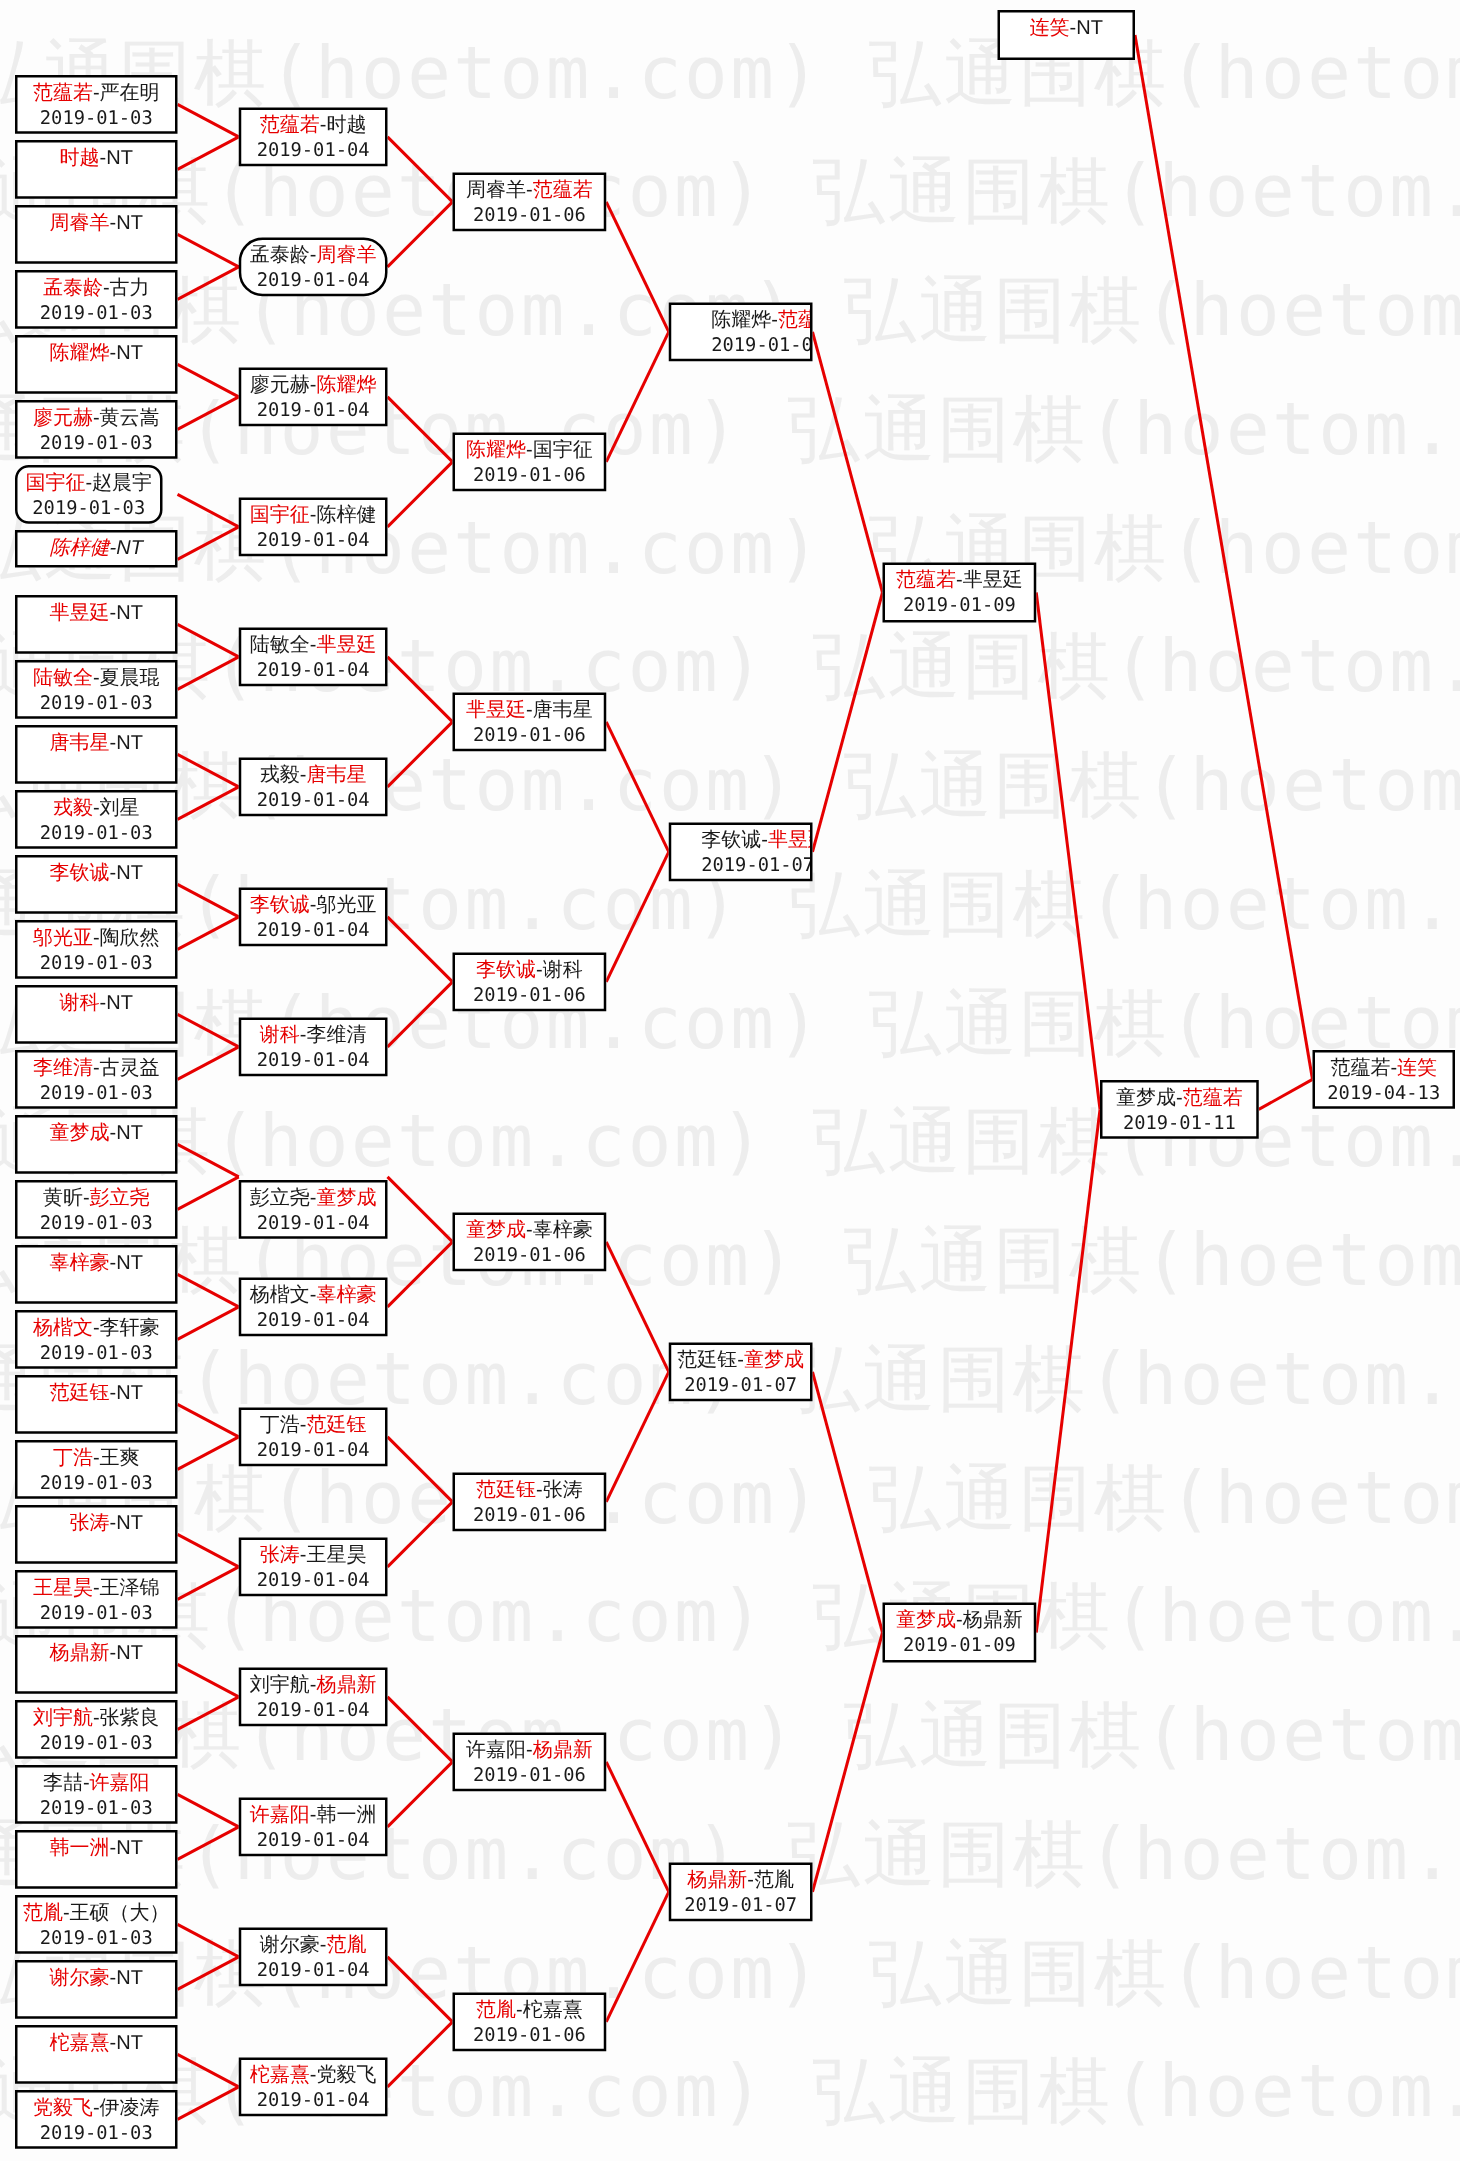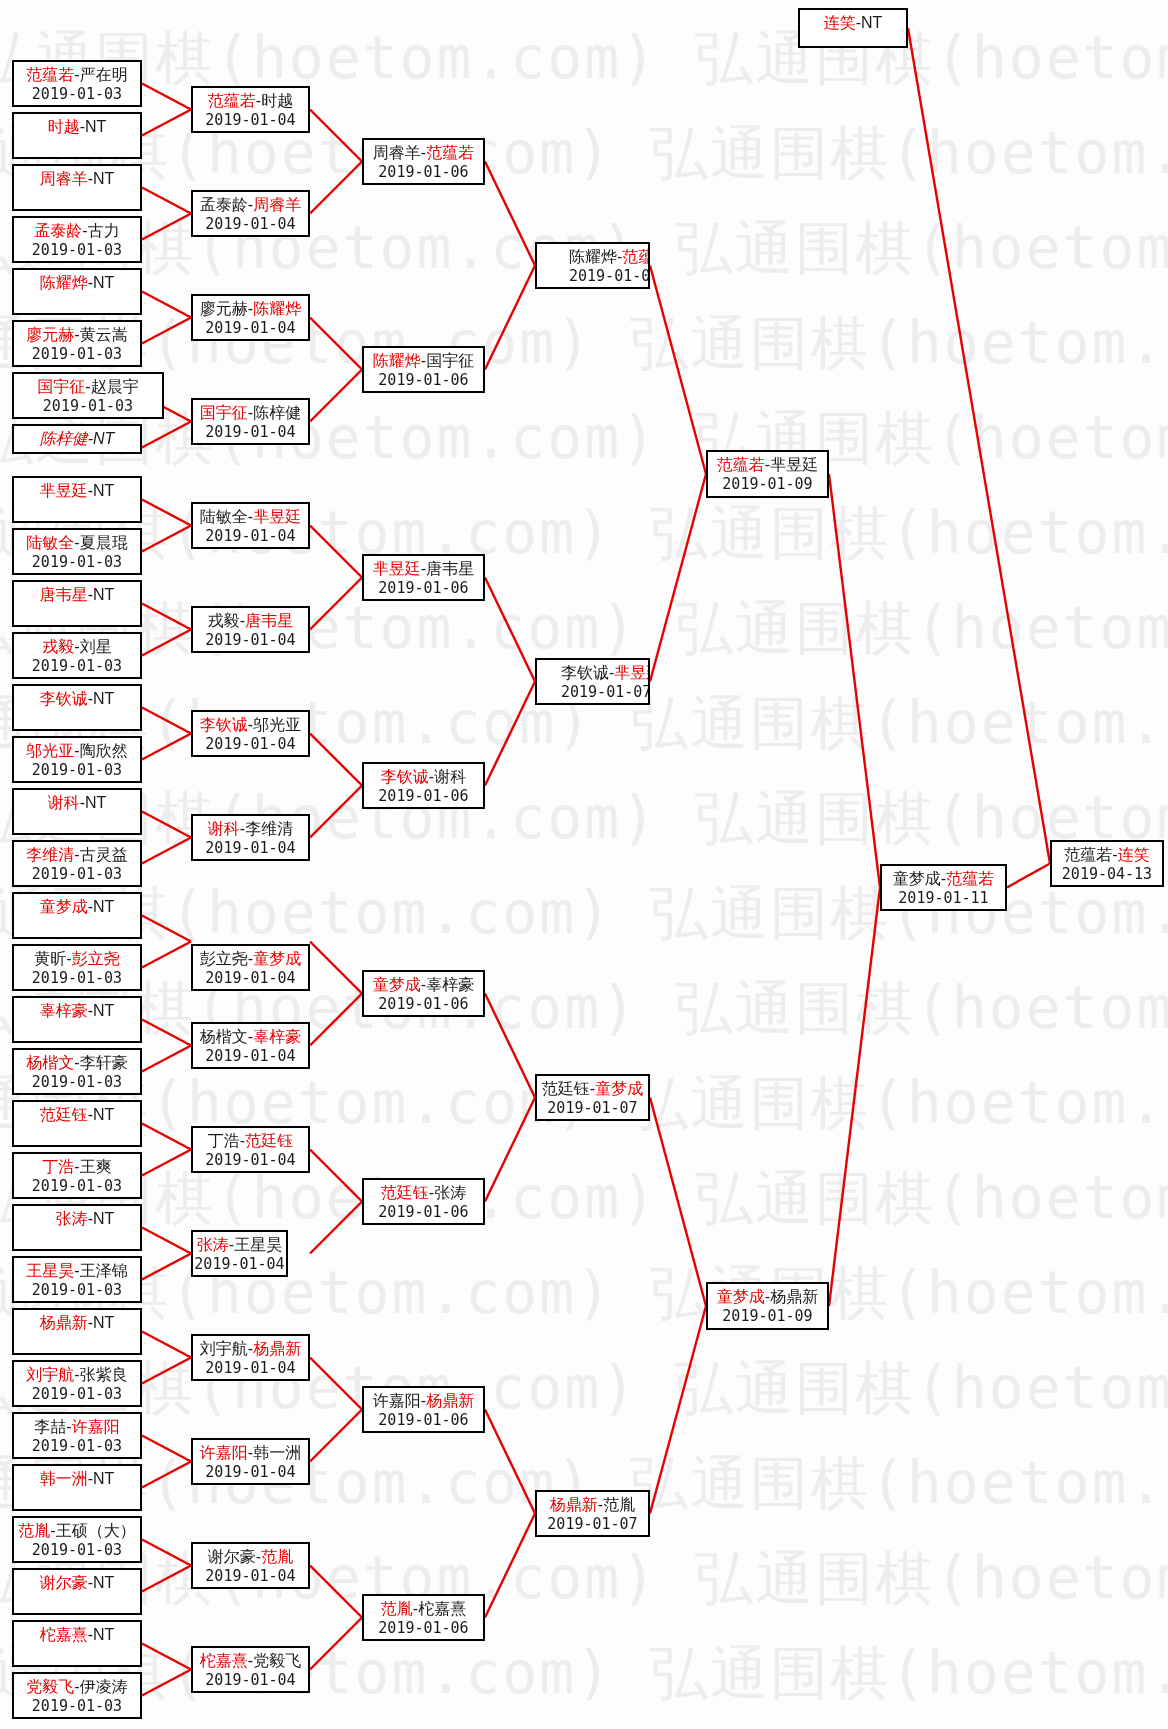--- a/index.html
+++ b/index.html
@@ -123,21 +123,21 @@
       <div class="l2">2019-01-03</div>
     </div>
     <div class="box" style="left: 12px; top: 268px; width: 130px; height: 47px;">
       <div class="l1"><span class="win">陈耀烨</span><span>-</span><span>NT</span></div>
       <div class="l2"></div>
     </div>
     <div class="box" style="left: 12px; top: 320px; width: 130px; height: 47px;">
       <div class="l1"><span class="win">廖元赫</span><span>-</span><span>黄云嵩</span></div>
       <div class="l2">2019-01-03</div>
     </div>
-    <div class="box" style="left: 12px; top: 372px; width: 152px; height: 47px;">
+    <div class="box" style="left: 12px; top: 372px; width: 118px; height: 47px; border-radius: 11px;">
       <div class="l1"><span class="win">国宇征</span><span>-</span><span>赵晨宇</span></div>
       <div class="l2">2019-01-03</div>
     </div>
     <div class="box" style="left: 12px; top: 424px; width: 130px; height: 30px; font-style: italic;">
       <div class="l1"><span class="win">陈梓健</span><span>-</span><span>NT</span></div>
       <div class="l2"></div>
     </div>
     <div class="box" style="left: 12px; top: 476px; width: 130px; height: 47px;">
       <div class="l1"><span class="win">芈昱廷</span><span>-</span><span>NT</span></div>
       <div class="l2"></div>
@@ -231,21 +231,21 @@
       <div class="l2"></div>
     </div>
     <div class="box" style="left: 12px; top: 1672px; width: 130px; height: 47px;">
       <div class="l1"><span class="win">党毅飞</span><span>-</span><span>伊凌涛</span></div>
       <div class="l2">2019-01-03</div>
     </div>
     <div class="box" style="left: 191px; top: 86px; width: 119px; height: 47px;">
       <div class="l1"><span class="win">范蕴若</span><span>-</span><span>时越</span></div>
       <div class="l2">2019-01-04</div>
     </div>
-    <div class="box" style="left: 191px; top: 190px; width: 119px; height: 47px;">
+    <div class="box" style="left: 191px; top: 190px; width: 119px; height: 47px; border-radius: 19px;">
       <div class="l1"><span>孟泰龄</span><span>-</span><span class="win">周睿羊</span></div>
       <div class="l2">2019-01-04</div>
     </div>
     <div class="box" style="left: 191px; top: 294px; width: 119px; height: 47px;">
       <div class="l1"><span>廖元赫</span><span>-</span><span class="win">陈耀烨</span></div>
       <div class="l2">2019-01-04</div>
     </div>
     <div class="box" style="left: 191px; top: 398px; width: 119px; height: 47px;">
       <div class="l1"><span class="win">国宇征</span><span>-</span><span>陈梓健</span></div>
       <div class="l2">2019-01-04</div>
@@ -271,21 +271,21 @@
       <div class="l2">2019-01-04</div>
     </div>
     <div class="box" style="left: 191px; top: 1022px; width: 119px; height: 47px;">
       <div class="l1"><span>杨楷文</span><span>-</span><span class="win">辜梓豪</span></div>
       <div class="l2">2019-01-04</div>
     </div>
     <div class="box" style="left: 191px; top: 1126px; width: 119px; height: 47px;">
       <div class="l1"><span>丁浩</span><span>-</span><span class="win">范廷钰</span></div>
       <div class="l2">2019-01-04</div>
     </div>
-    <div class="box" style="left: 191px; top: 1230px; width: 97px; height: 47px;">
+    <div class="box" style="left: 191px; top: 1230px; width: 119px; height: 47px;">
       <div class="l1"><span class="win">张涛</span><span>-</span><span>王星昊</span></div>
       <div class="l2">2019-01-04</div>
     </div>
     <div class="box" style="left: 191px; top: 1334px; width: 119px; height: 47px;">
       <div class="l1"><span>刘宇航</span><span>-</span><span class="win">杨鼎新</span></div>
       <div class="l2">2019-01-04</div>
     </div>
     <div class="box" style="left: 191px; top: 1438px; width: 119px; height: 47px;">
       <div class="l1"><span class="win">许嘉阳</span><span>-</span><span>韩一洲</span></div>
       <div class="l2">2019-01-04</div>

